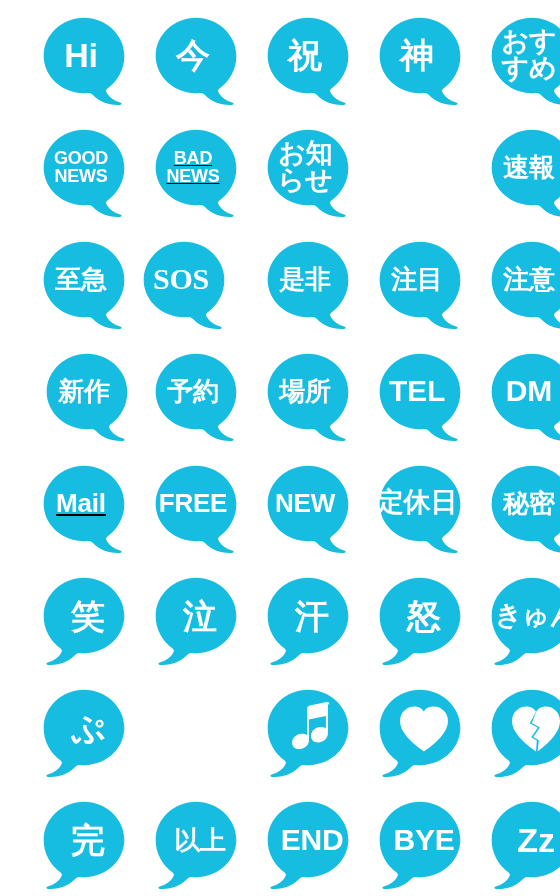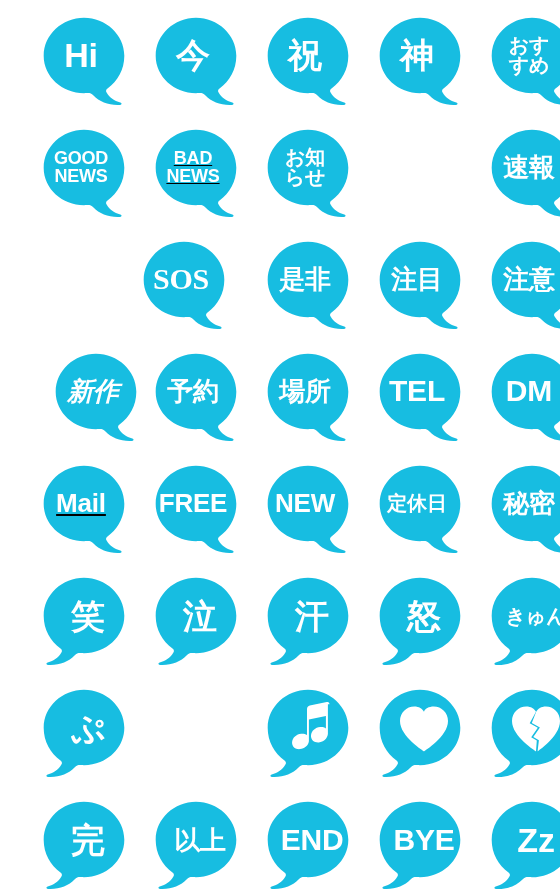--- a/index.html
+++ b/index.html
@@ -67,21 +67,21 @@
 
   
   .tail-right .bubble-label { transform: translate(-3px, -7px); }
   
   .tail-left  .bubble-label { transform: translate(4px, -6px); }
 
   
   .sz-xl   { font-size: 34px; }
   .sz-lg   { font-size: 30px; }
   .sz-md   { font-size: 26px; }
-  .sz-sm   { font-size: 20px; }
+  .sz-sm   { font-size: 27px; text-align: right; }
   .sz-xs   { font-size: 18px; }
 
   .two-line { line-height: 1.0; }
 
   .glyph {
     position: relative;
     z-index: 2;
     color: #ffffff;
     line-height: 1;
     user-select: none;
@@ -163,20 +163,28 @@
       </div>
     </div>
     <div class="sticker" style="left: 448px; top: 118px; width: 112px; height: 112px;">
       <div class="bubble-wrap tail-right">
         <svg class="bubble-svg" viewBox="0 0 96 100">
           <path d="M48 4 C70.5 4 90 21.5 90 43.5 C90 58 83 70 72.5 77.5 C71 78.6 70.6 80.2 71.4 81.6 C74.6 87.2 79.6 90.6 85.8 92.2 C87.6 92.7 87.6 94.6 85.6 94.7 C74.2 95.4 64.4 91.6 57.6 84.6 C55.8 82.8 53.8 82.2 51.4 82.4 C50.3 82.5 49.2 82.5 48 82.5 C25.5 82.5 6 65.5 6 43.5 C6 21.5 25.5 4 48 4 Z" fill="#17bde1"></path>
         </svg>
         <span class="bubble-label sz-md">速報</span>
       </div>
     </div>
+    <div class="sticker" style="left: 0px; top: 230px; width: 112px; height: 112px;">
+      <div class="bubble-wrap tail-right">
+        <svg class="bubble-svg" viewBox="0 0 96 100">
+          <path d="M48 4 C70.5 4 90 21.5 90 43.5 C90 58 83 70 72.5 77.5 C71 78.6 70.6 80.2 71.4 81.6 C74.6 87.2 79.6 90.6 85.8 92.2 C87.6 92.7 87.6 94.6 85.6 94.7 C74.2 95.4 64.4 91.6 57.6 84.6 C55.8 82.8 53.8 82.2 51.4 82.4 C50.3 82.5 49.2 82.5 48 82.5 C25.5 82.5 6 65.5 6 43.5 C6 21.5 25.5 4 48 4 Z" fill="#17bde1"></path>
+        </svg>
+        <span class="bubble-label sz-md">至急</span>
+      </div>
+    </div>
     <div class="sticker" style="left: 100px; top: 230px; width: 112px; height: 112px; font-family: Liberation Serif, serif;">
       <div class="bubble-wrap tail-right">
         <svg class="bubble-svg" viewBox="0 0 96 100">
           <path d="M48 4 C70.5 4 90 21.5 90 43.5 C90 58 83 70 72.5 77.5 C71 78.6 70.6 80.2 71.4 81.6 C74.6 87.2 79.6 90.6 85.8 92.2 C87.6 92.7 87.6 94.6 85.6 94.7 C74.2 95.4 64.4 91.6 57.6 84.6 C55.8 82.8 53.8 82.2 51.4 82.4 C50.3 82.5 49.2 82.5 48 82.5 C25.5 82.5 6 65.5 6 43.5 C6 21.5 25.5 4 48 4 Z" fill="#17bde1"></path>
         </svg>
         <span class="bubble-label sz-lg">SOS</span>
       </div>
     </div>
     <div class="sticker" style="left: 224px; top: 230px; width: 112px; height: 112px;">
       <div class="bubble-wrap tail-right">
@@ -195,21 +203,21 @@
       </div>
     </div>
     <div class="sticker" style="left: 448px; top: 230px; width: 112px; height: 112px;">
       <div class="bubble-wrap tail-right">
         <svg class="bubble-svg" viewBox="0 0 96 100">
           <path d="M48 4 C70.5 4 90 21.5 90 43.5 C90 58 83 70 72.5 77.5 C71 78.6 70.6 80.2 71.4 81.6 C74.6 87.2 79.6 90.6 85.8 92.2 C87.6 92.7 87.6 94.6 85.6 94.7 C74.2 95.4 64.4 91.6 57.6 84.6 C55.8 82.8 53.8 82.2 51.4 82.4 C50.3 82.5 49.2 82.5 48 82.5 C25.5 82.5 6 65.5 6 43.5 C6 21.5 25.5 4 48 4 Z" fill="#17bde1"></path>
         </svg>
         <span class="bubble-label sz-md">注意</span>
       </div>
     </div>
-    <div class="sticker" style="left: 12px; top: 342px; width: 112px; height: 112px; font-style: italic;">
+    <div class="sticker" style="left: 3px; top: 342px; width: 112px; height: 112px;">
       <div class="bubble-wrap tail-right">
         <svg class="bubble-svg" viewBox="0 0 96 100">
           <path d="M48 4 C70.5 4 90 21.5 90 43.5 C90 58 83 70 72.5 77.5 C71 78.6 70.6 80.2 71.4 81.6 C74.6 87.2 79.6 90.6 85.8 92.2 C87.6 92.7 87.6 94.6 85.6 94.7 C74.2 95.4 64.4 91.6 57.6 84.6 C55.8 82.8 53.8 82.2 51.4 82.4 C50.3 82.5 49.2 82.5 48 82.5 C25.5 82.5 6 65.5 6 43.5 C6 21.5 25.5 4 48 4 Z" fill="#17bde1"></path>
         </svg>
         <span class="bubble-label sz-md">新作</span>
       </div>
     </div>
     <div class="sticker" style="left: 112px; top: 342px; width: 112px; height: 112px;">
       <div class="bubble-wrap tail-right">
         <svg class="bubble-svg" viewBox="0 0 96 100">

